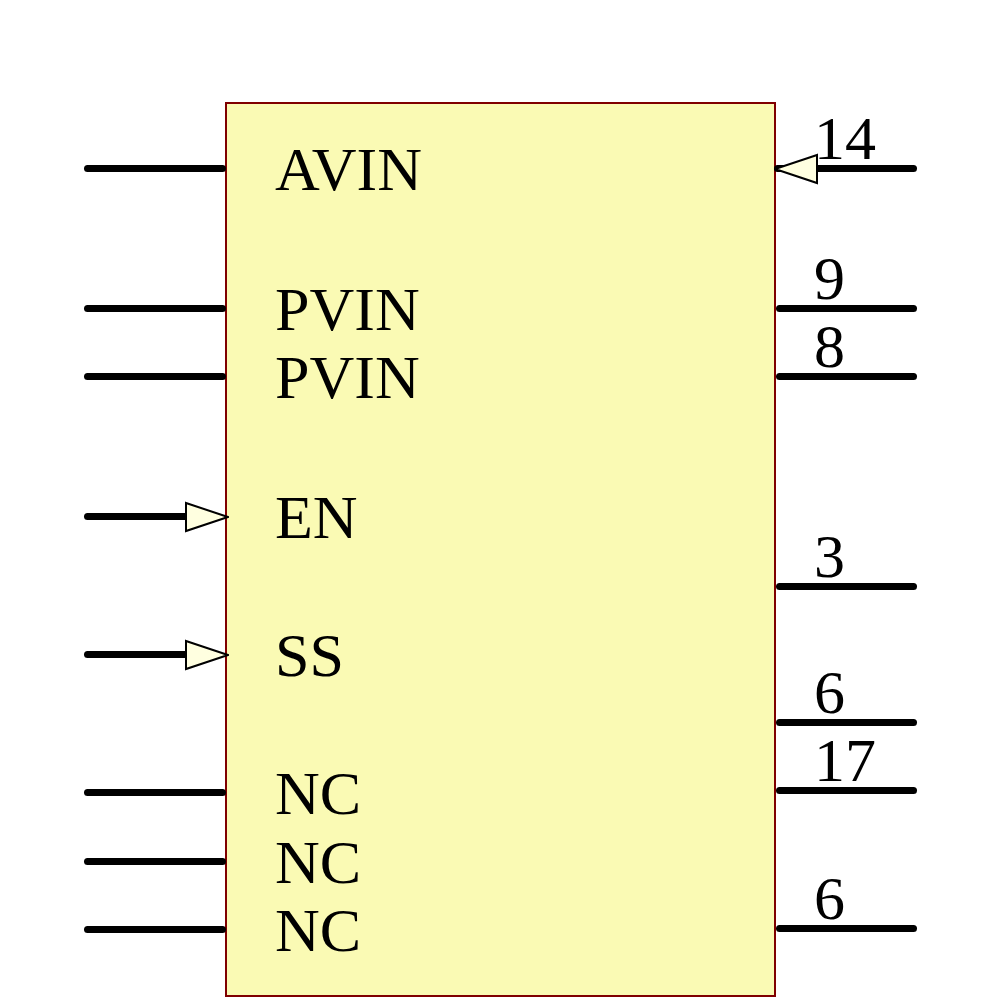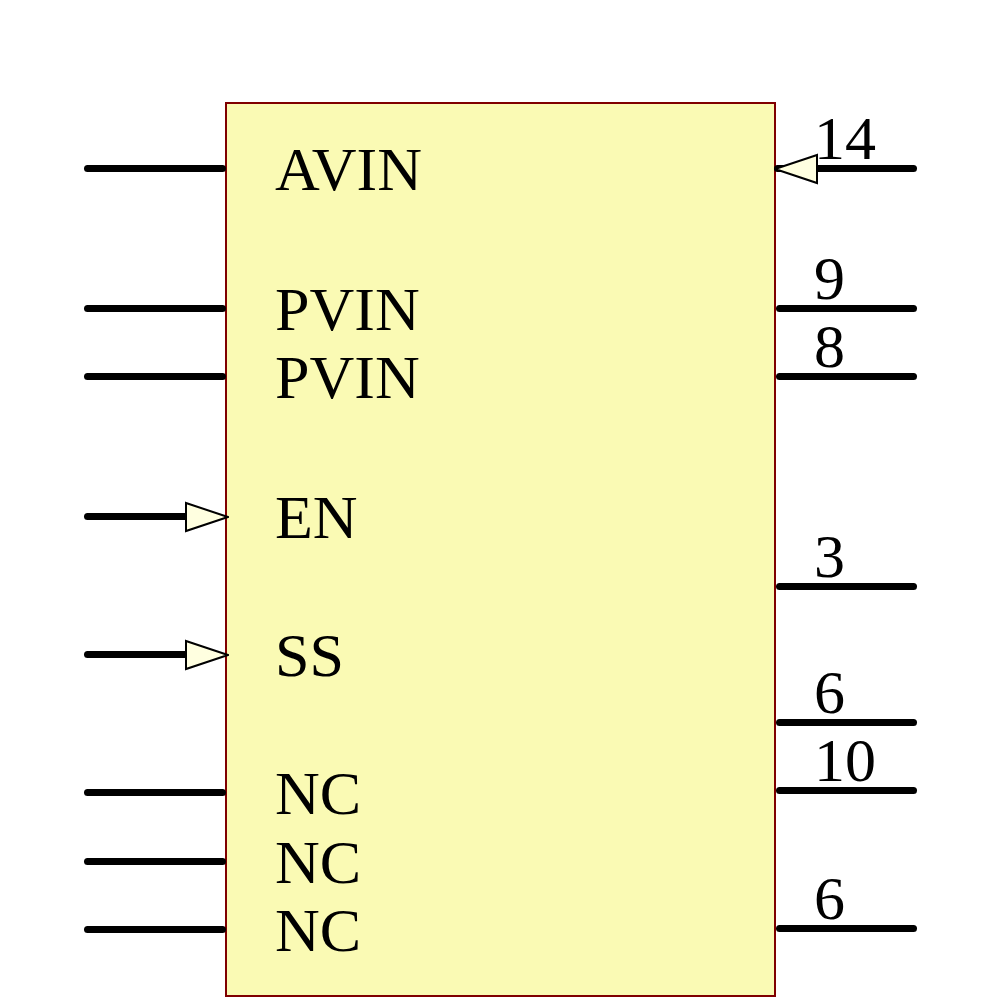--- a/index.html
+++ b/index.html
@@ -146,21 +146,21 @@
   </div>
       <div class="pin right" style="--y: 723px;">
     <div class="pin-line"></div>
 
     <div class="pin-number">6</div>
 
   </div>
       <div class="pin right" style="--y: 791px;">
     <div class="pin-line"></div>
 
-    <div class="pin-number">10</div>
+    <div class="pin-number">17</div>
 
   </div>
       <div class="pin right" style="--y: 929px;">
     <div class="pin-line"></div>
 
     <div class="pin-number">6</div>
 
   </div>
     </div>
 </div>

